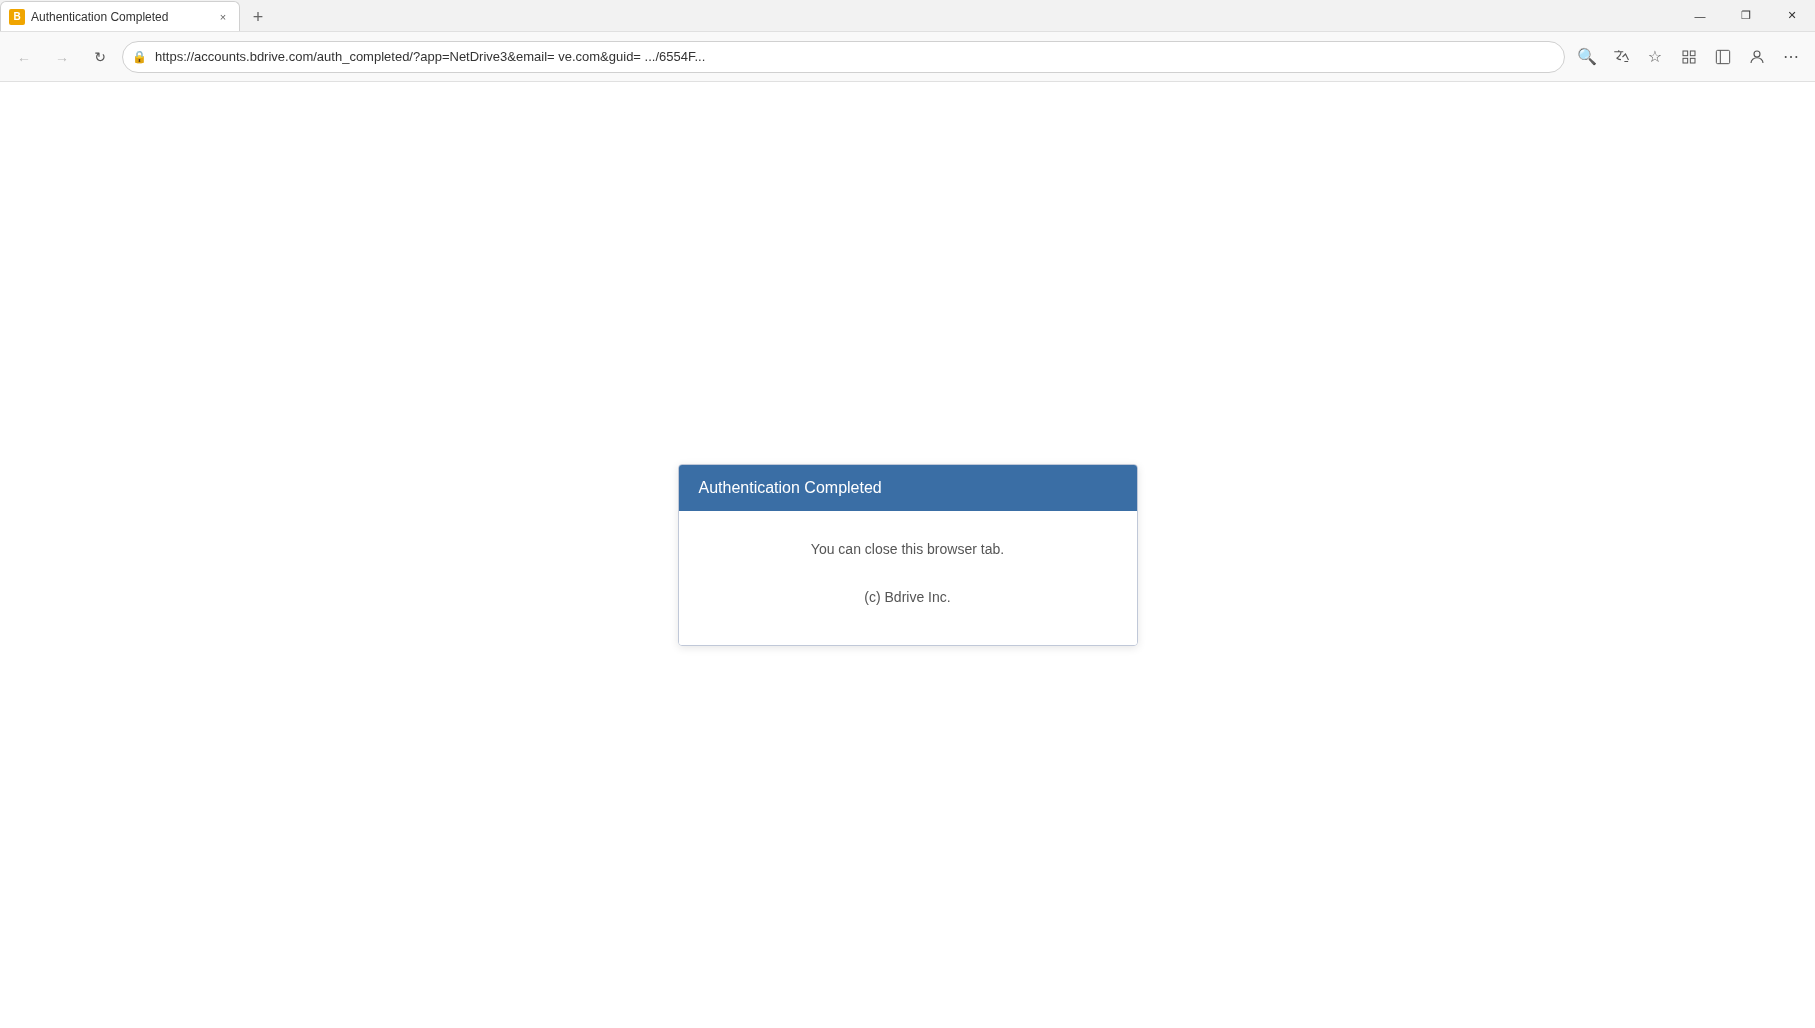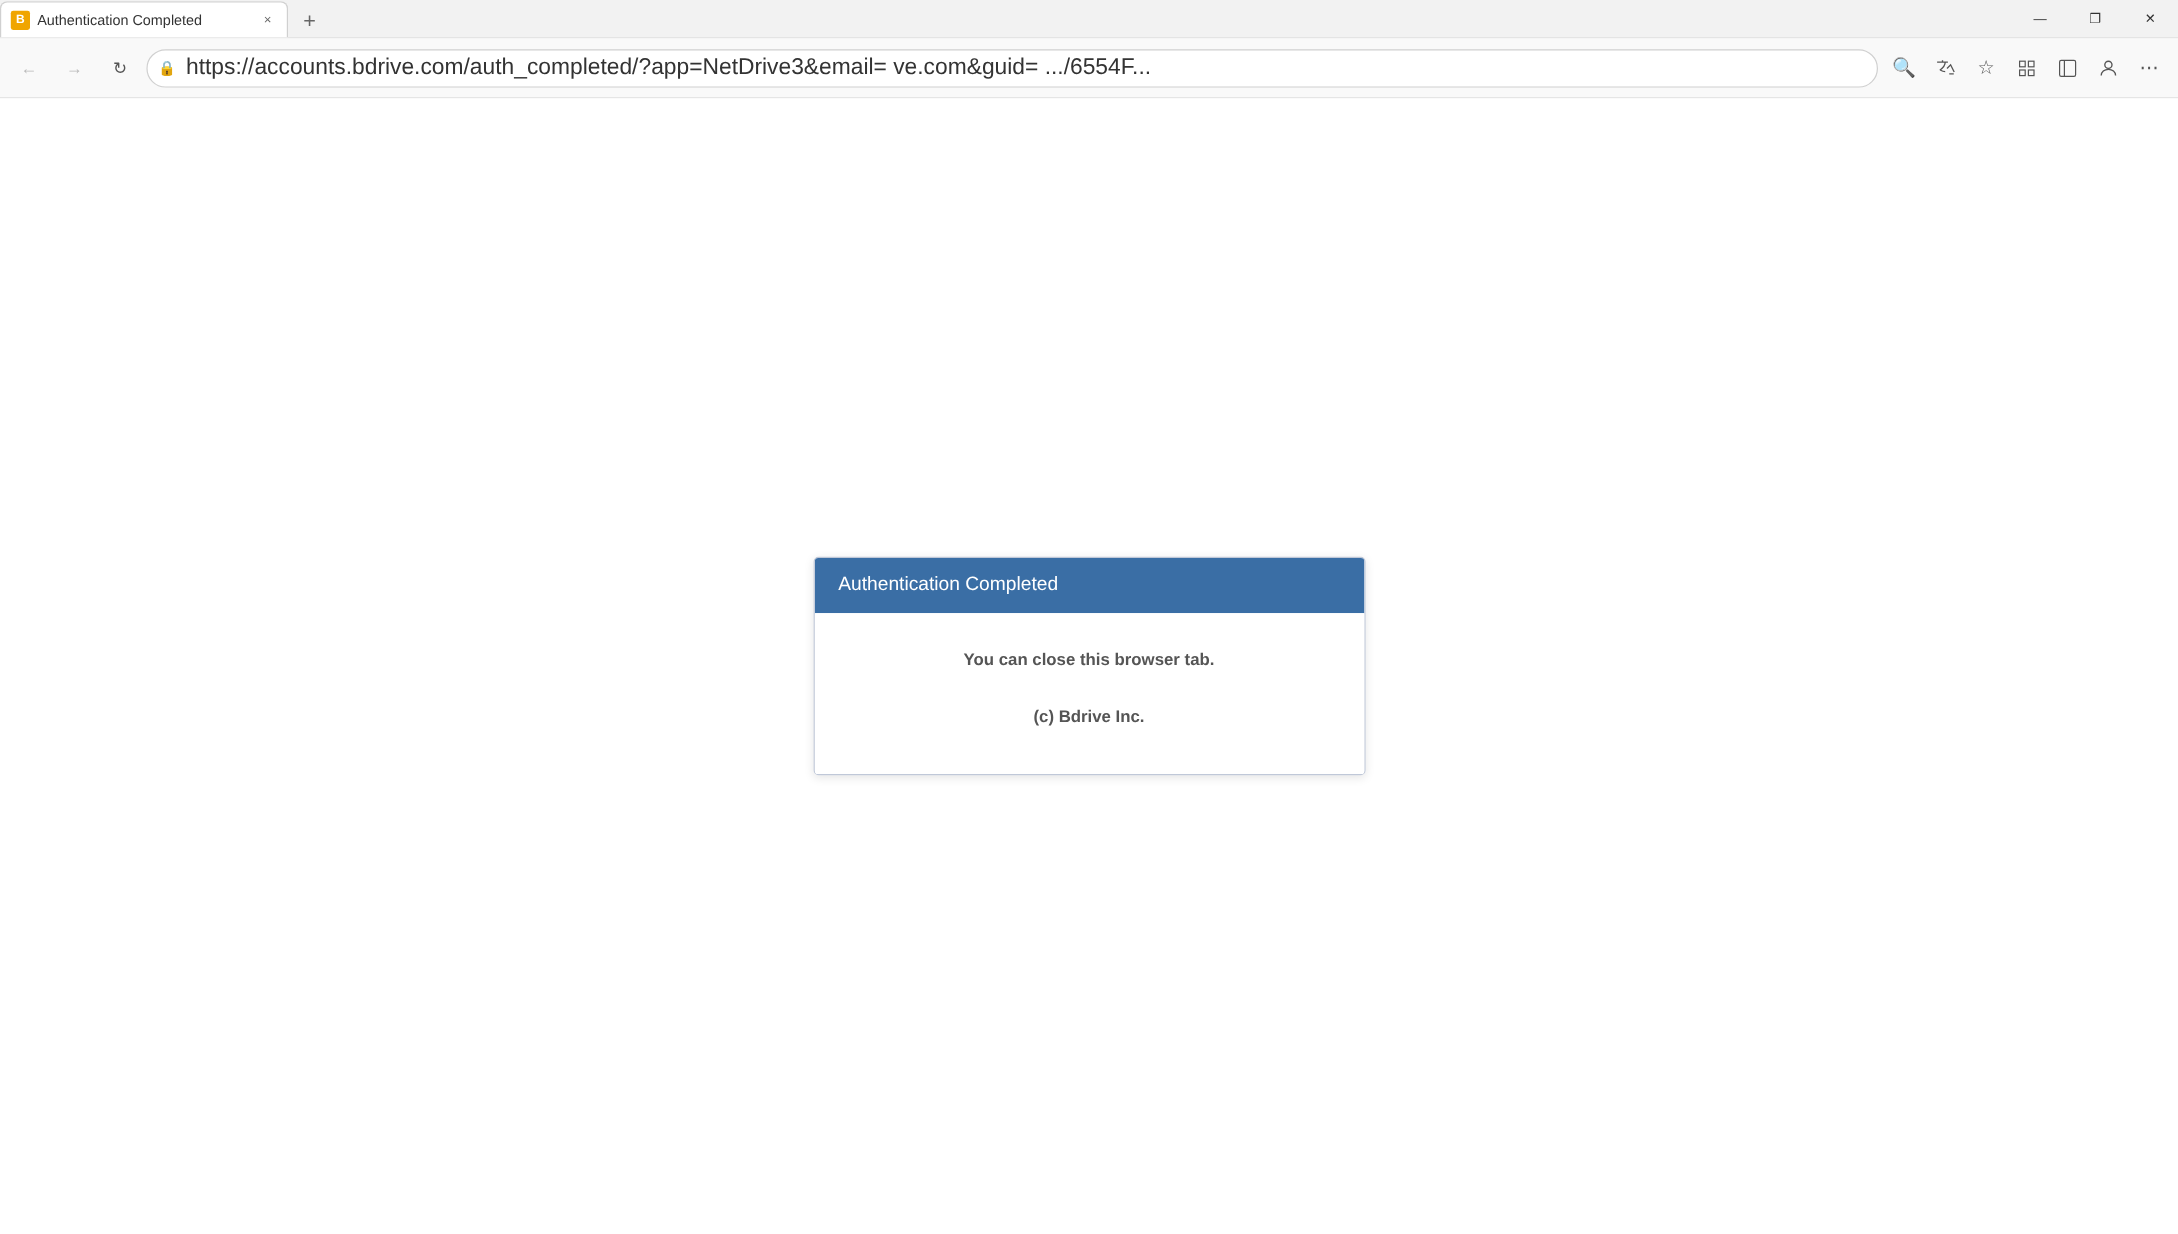--- a/index.html
+++ b/index.html
@@ -231,21 +231,20 @@
       font-weight: 400;
     }
 
     .auth-card-body {
       background: #ffffff;
       padding: 30px 20px 40px;
       display: flex;
       flex-direction: column;
       align-items: center;
       gap: 16px;
-      font-weight: bold;
     }
 
     .close-tab-text {
       font-size: 14px;
       color: #555;
       margin-bottom: 16px;
       text-align: center;
     }
 
     .copyright-text {
@@ -276,21 +275,21 @@
     </div>
   </div>
 
   <div class="address-bar">
     <div class="nav-btn disabled">←</div>
     <div class="nav-btn disabled">→</div>
     <div class="nav-btn">↻</div>
 
     <div class="address-input-wrapper">
       <span class="lock-icon">🔒</span>
-      <div class="address-text" style="font-size:19px; color:#333; padding-left:32px; display:flex; align-items:center; width:100%; height:32px; background:#fff; border:1px solid #d0d0d0; border-radius:16px; overflow:hidden; white-space:nowrap;">https://accounts.bdrive.com/auth_completed/?app=NetDrive3&amp;email=          ve.com&amp;guid=         .../6554F...</div>
+      <div class="address-text" style="font-size:13px; color:#333; padding-left:32px; display:flex; align-items:center; width:100%; height:32px; background:#fff; border:1px solid #d0d0d0; border-radius:16px; overflow:hidden; white-space:nowrap;">https://accounts.bdrive.com/auth_completed/?app=NetDrive3&amp;email=          ve.com&amp;guid=         .../6554F...</div>
     </div>
 
     <div class="toolbar-icons">
       <div class="toolbar-icon">🔍</div>
       <div class="toolbar-icon">
         <svg width="18" height="18" viewBox="0 0 24 24" fill="none" stroke="#555" stroke-width="1.5">
           <path d="M3 5h12M9 3v2M12 5c0 4-3 7-6 9M7 14c1.5 1 3 1.5 5 1.5"></path>
           <path d="M14 12l4-4 4 8M16.5 18h5"></path>
         </svg>
       </div>

